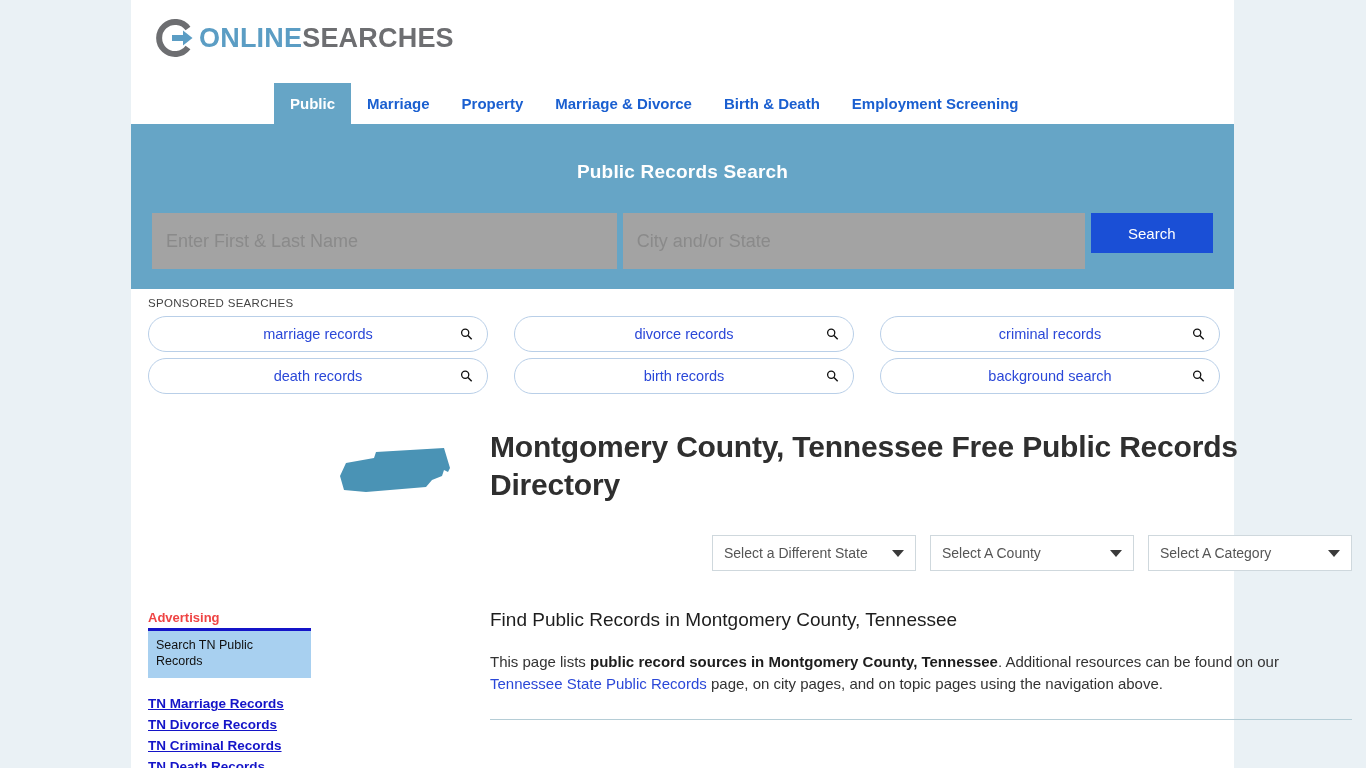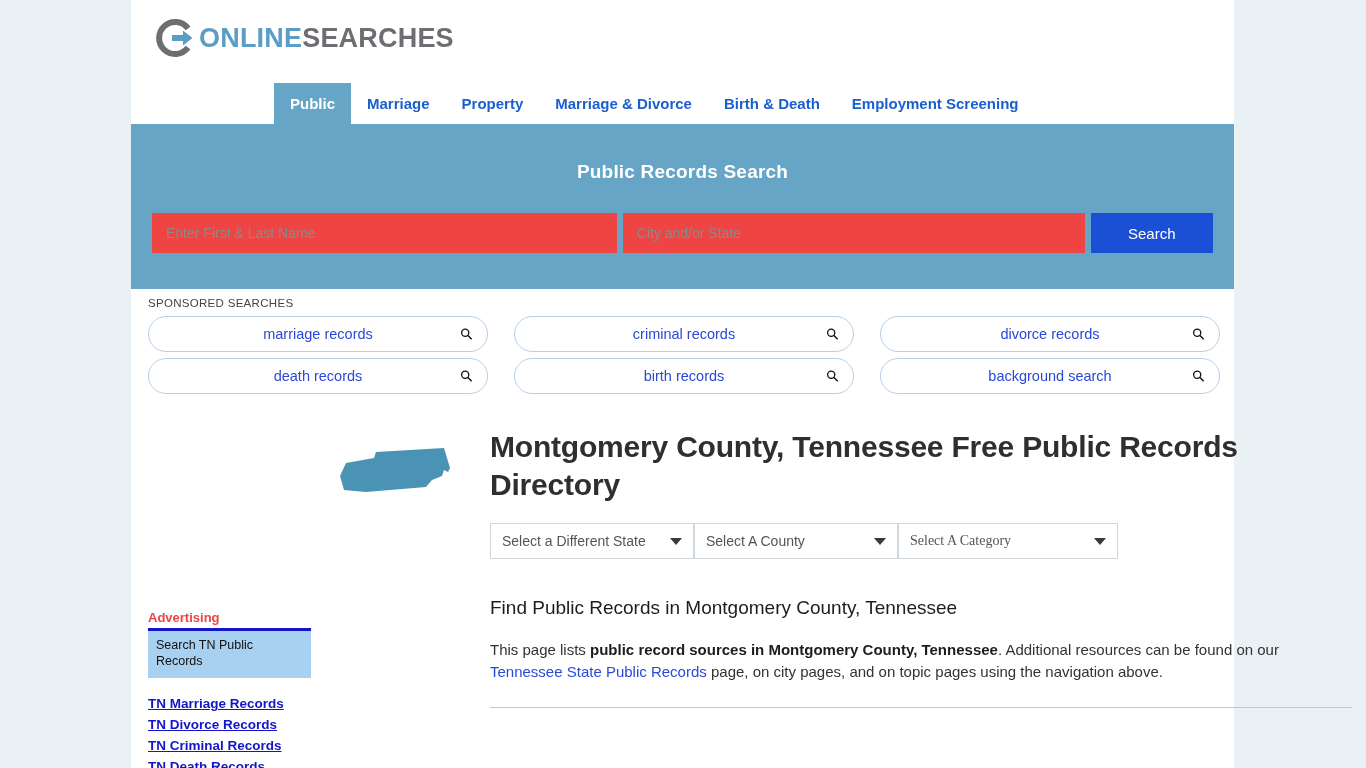--- a/index.html
+++ b/index.html
@@ -87,25 +87,25 @@
     font-size: 19px;
     font-weight: bold;
     padding-top: 37px;
     letter-spacing: .2px;
   }
   .search-row {
     display: flex;
     margin-top: 30px;
   }
   .search-field {
-    height: 40px;
+    height: 56px;
     border: none;
     outline: none;
-    background: #ef4444;
-    font-size: 14px;
+    background: #a3a3a3;
+    font-size: 18px;
     color: #333;
     padding: 0 14px;
     box-sizing: border-box;
     font-family: "Liberation Sans", sans-serif;
   }
   .search-field::placeholder { color: #8a8a8a; }
   .field-name { width: 471px; }
   .field-loc  { width: 468px; margin-left: 6px; }
   .search-btn {
     width: 124px;
@@ -180,40 +180,42 @@
     line-height: 1.28;
     margin: 0;
     padding-left: 34px;
     padding-top: 6px;
     letter-spacing: -.2px;
   }
 
   
   .selects {
     display: flex;
+    gap: 14px;
     padding-left: 154px;
-    margin-top: 18px;
+    margin-top: 30px;
+    justify-content: flex-end;
   }
   .select {
     position: relative;
     height: 36px;
     border: 1px solid #cfd8dd;
     background: #ffffff;
     display: flex;
     align-items: center;
     padding: 0 32px 0 11px;
     box-sizing: border-box;
     font-size: 14px;
     color: #555;
     cursor: pointer;
     white-space: nowrap;
   }
   .sel-state { width: 204px; }
   .sel-county { width: 204px; }
-  .sel-cat { width: 220px; font-family: Liberation Serif, serif; }
+  .sel-cat { width: 204px; }
   .caret {
     position: absolute;
     right: 11px; top: 50%;
     margin-top: -3px;
     width: 0; height: 0;
     border-left: 6px solid transparent;
     border-right: 6px solid transparent;
     border-top: 7px solid #3a3a3a;
   }
 
@@ -328,28 +330,28 @@
     <div class="sponsored-label">SPONSORED SEARCHES</div>
     <div class="pill-grid">
       <div class="pill">
         <span class="pill-text">marriage records</span>
         <svg class="pill-ico" viewBox="0 0 16 16">
             <circle cx="6.4" cy="6.4" r="4.4" fill="none" stroke="#111" stroke-width="1.6"></circle>
             <line x1="9.8" y1="9.8" x2="14.4" y2="14.4" stroke="#111" stroke-width="1.8"></line>
           </svg>
       </div>
       <div class="pill">
+        <span class="pill-text">divorce records</span>
+        <svg class="pill-ico" viewBox="0 0 16 16">
+            <circle cx="6.4" cy="6.4" r="4.4" fill="none" stroke="#111" stroke-width="1.6"></circle>
+            <line x1="9.8" y1="9.8" x2="14.4" y2="14.4" stroke="#111" stroke-width="1.8"></line>
+          </svg>
+      </div>
+      <div class="pill">
         <span class="pill-text">criminal records</span>
-        <svg class="pill-ico" viewBox="0 0 16 16">
-            <circle cx="6.4" cy="6.4" r="4.4" fill="none" stroke="#111" stroke-width="1.6"></circle>
-            <line x1="9.8" y1="9.8" x2="14.4" y2="14.4" stroke="#111" stroke-width="1.8"></line>
-          </svg>
-      </div>
-      <div class="pill">
-        <span class="pill-text">divorce records</span>
         <svg class="pill-ico" viewBox="0 0 16 16">
             <circle cx="6.4" cy="6.4" r="4.4" fill="none" stroke="#111" stroke-width="1.6"></circle>
             <line x1="9.8" y1="9.8" x2="14.4" y2="14.4" stroke="#111" stroke-width="1.8"></line>
           </svg>
       </div>
       <div class="pill">
         <span class="pill-text">death records</span>
         <svg class="pill-ico" viewBox="0 0 16 16">
             <circle cx="6.4" cy="6.4" r="4.4" fill="none" stroke="#111" stroke-width="1.6"></circle>
             <line x1="9.8" y1="9.8" x2="14.4" y2="14.4" stroke="#111" stroke-width="1.8"></line>

